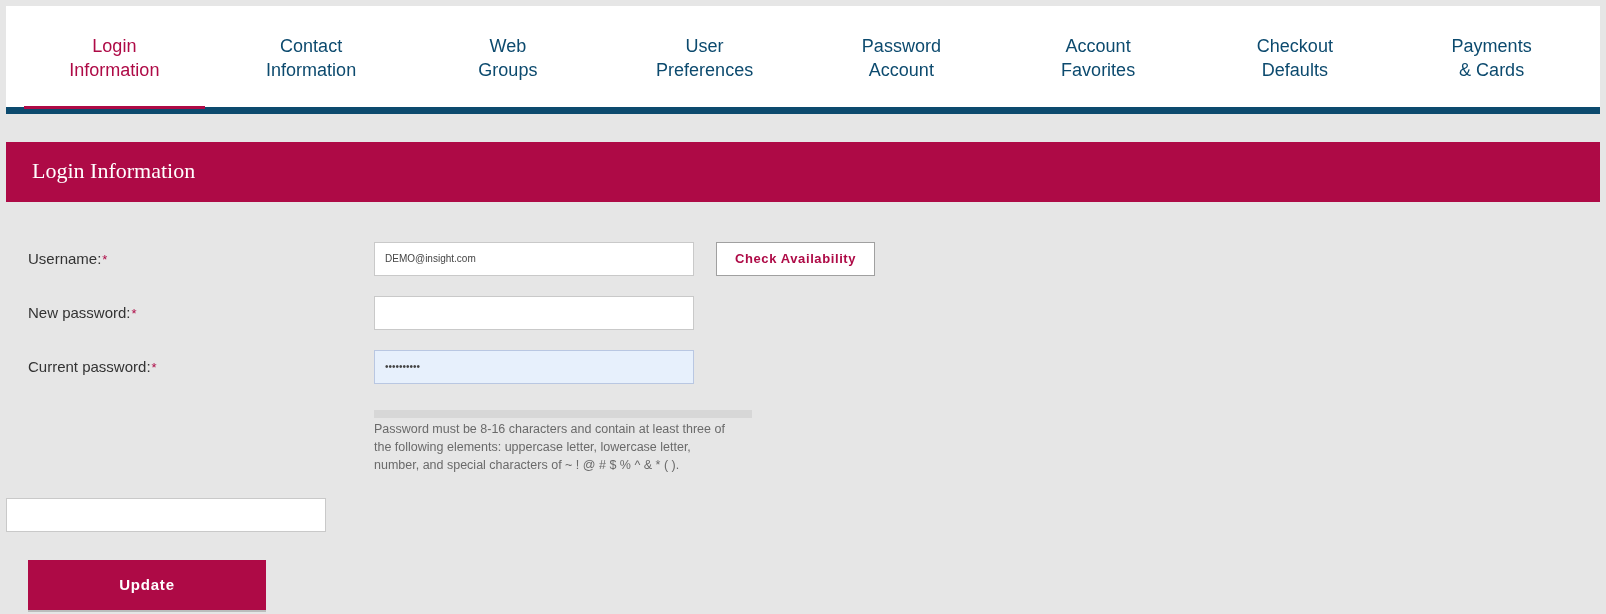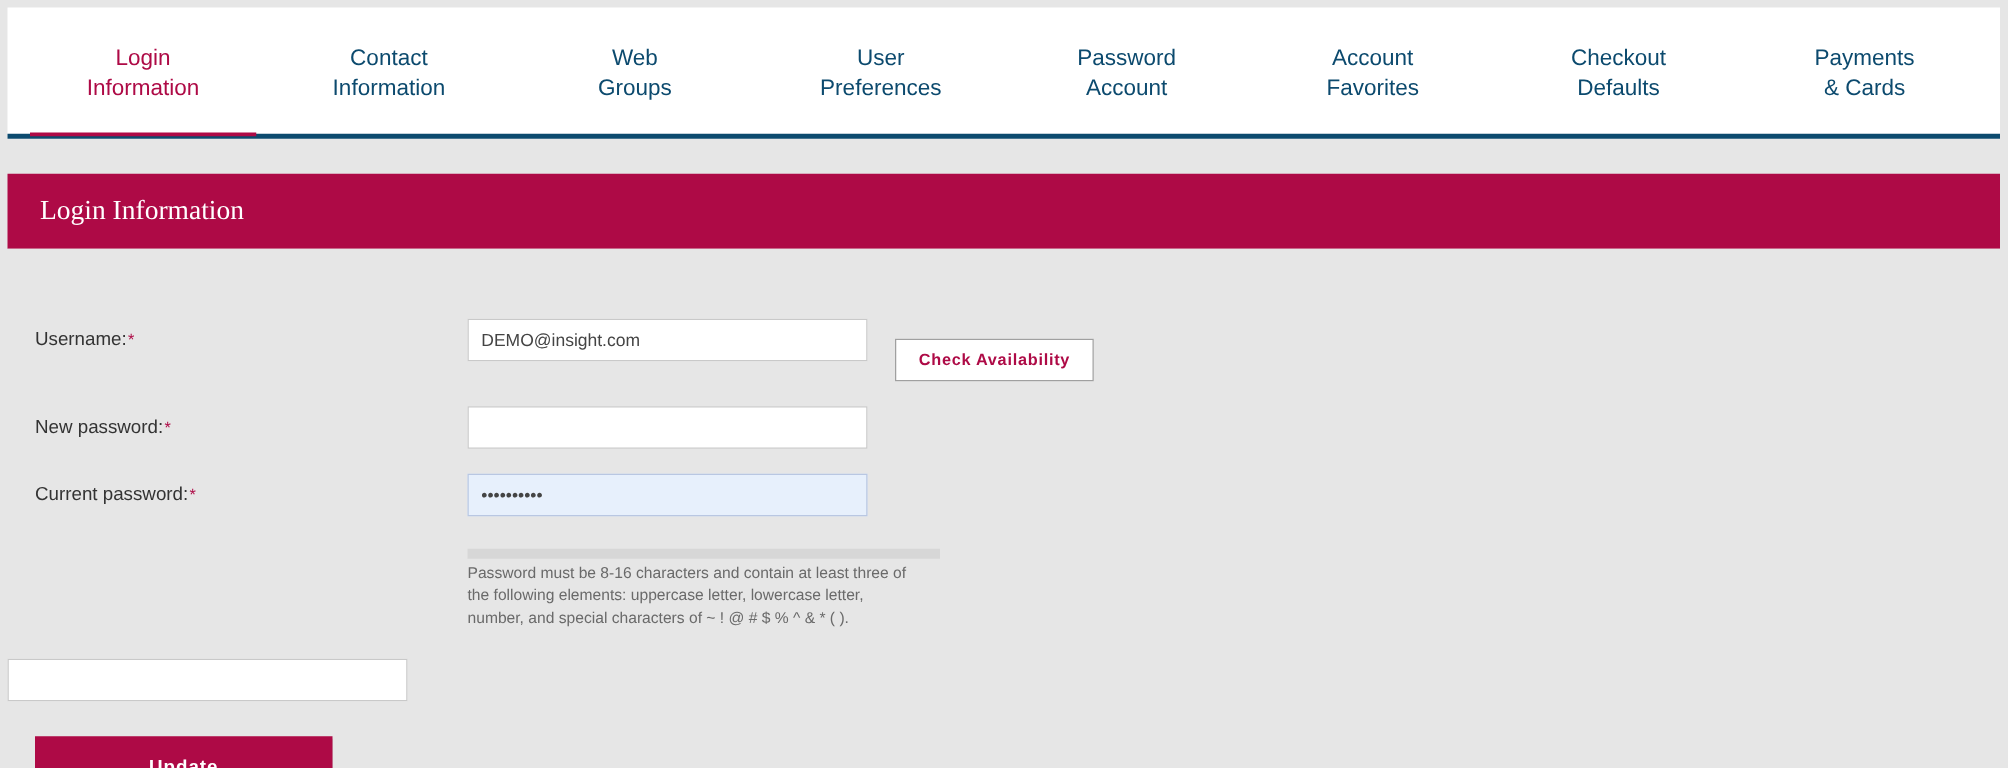--- a/index.html
+++ b/index.html
@@ -10,21 +10,21 @@
     width: 1606px;
   }
   .page-wrap {
     padding: 6px;
   }
   .tabs {
     background: #fff;
     display: flex;
     justify-content: space-between;
     padding: 0 10px;
-    border-bottom: 4px solid #0c4a6e;
+    border-bottom: 7px solid #0c4a6e;
   }
   .tab {
     flex: 1;
     text-align: center;
     padding: 28px 10px 24px 10px;
     font-size: 18px;
     line-height: 1.35;
     color: #0c4a6e;
     cursor: pointer;
     position: relative;
@@ -71,40 +71,39 @@
     display: flex;
     align-items: center;
     gap: 22px;
   }
   .text-input {
     width: 320px;
     height: 34px;
     border: 1px solid #c9c9c9;
     background: #fff;
     padding: 0 10px;
-    font-size: 14px;
+    font-size: 10px;
     color: #444;
     font-family: inherit;
   }
   .text-input.autofill {
     background: #e7f0fc;
     border-color: #b9c7e2;
   }
   .outline-btn {
     height: 34px;
     padding: 0 18px;
     border: 1px solid #a0a0a0;
     background: #fff;
     color: #ae0a46;
     font-size: 13px;
     letter-spacing: 0.6px;
     font-weight: 600;
     cursor: pointer;
     font-family: inherit;
-    margin-top: 32px;
   }
   .strength-bar {
     width: 378px;
     height: 8px;
     background: #d7d7d7;
     margin-left: 368px;
     margin-top: 16px;
   }
   .helper {
     width: 360px;

